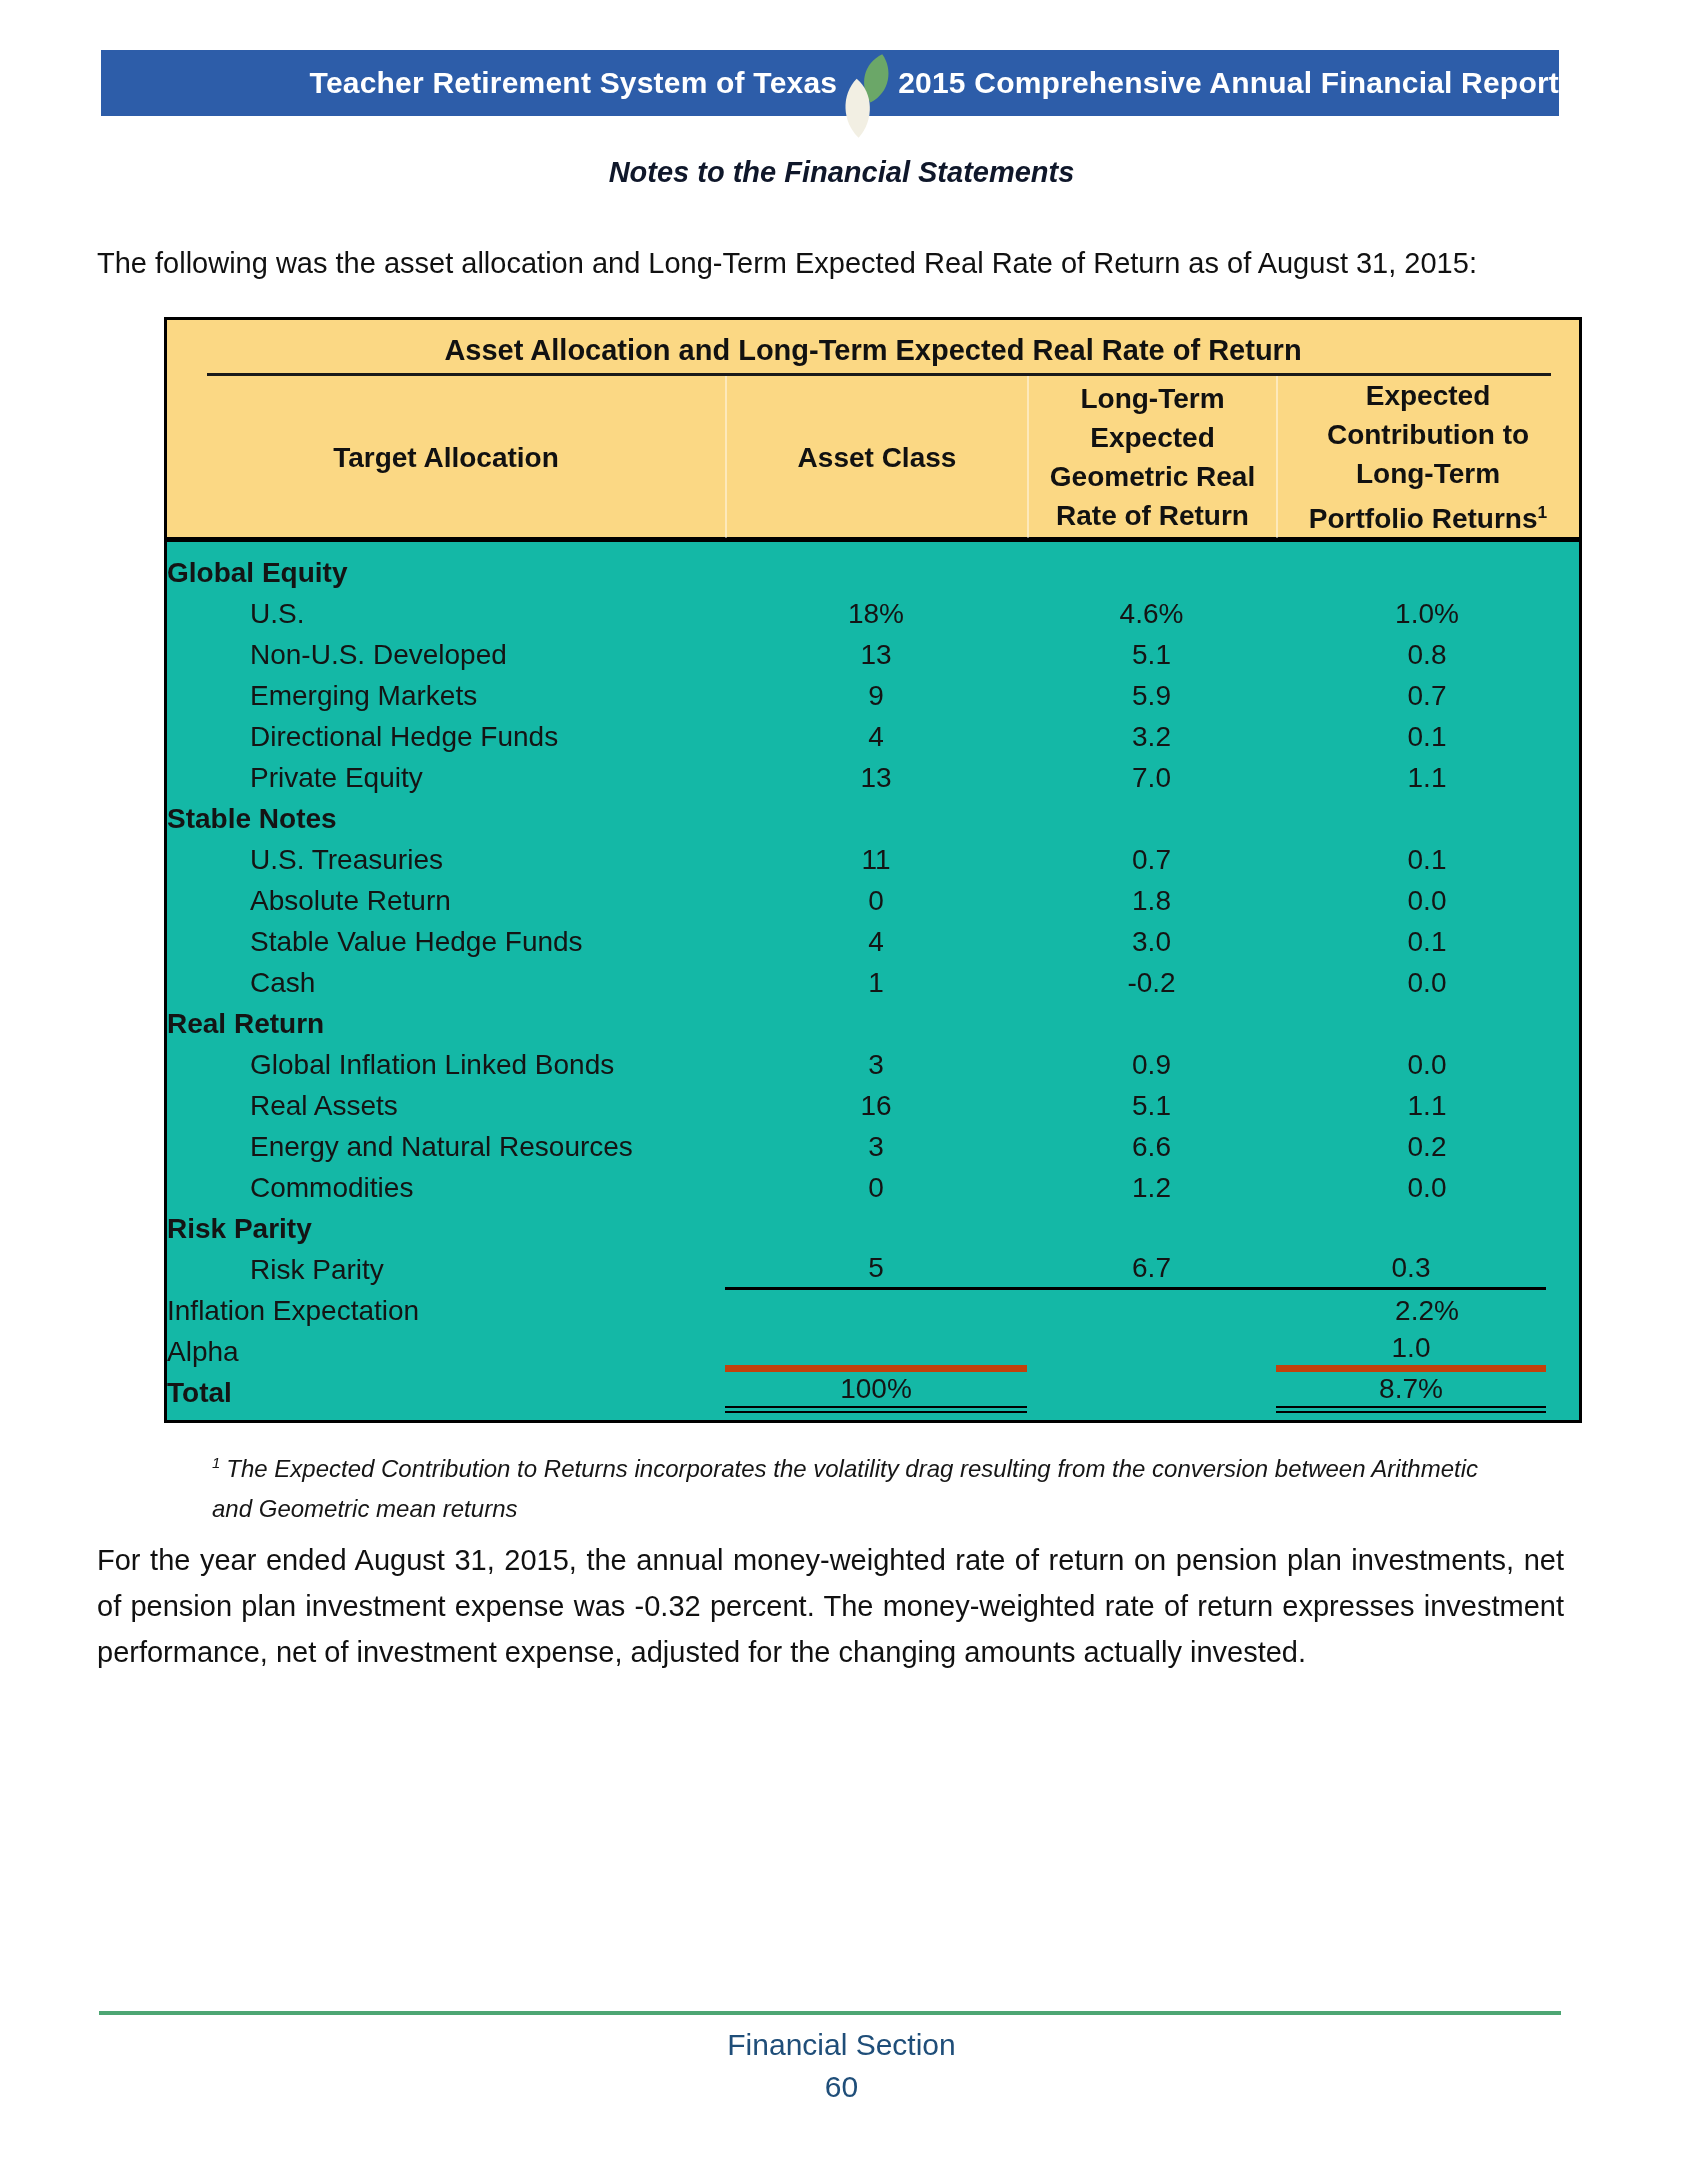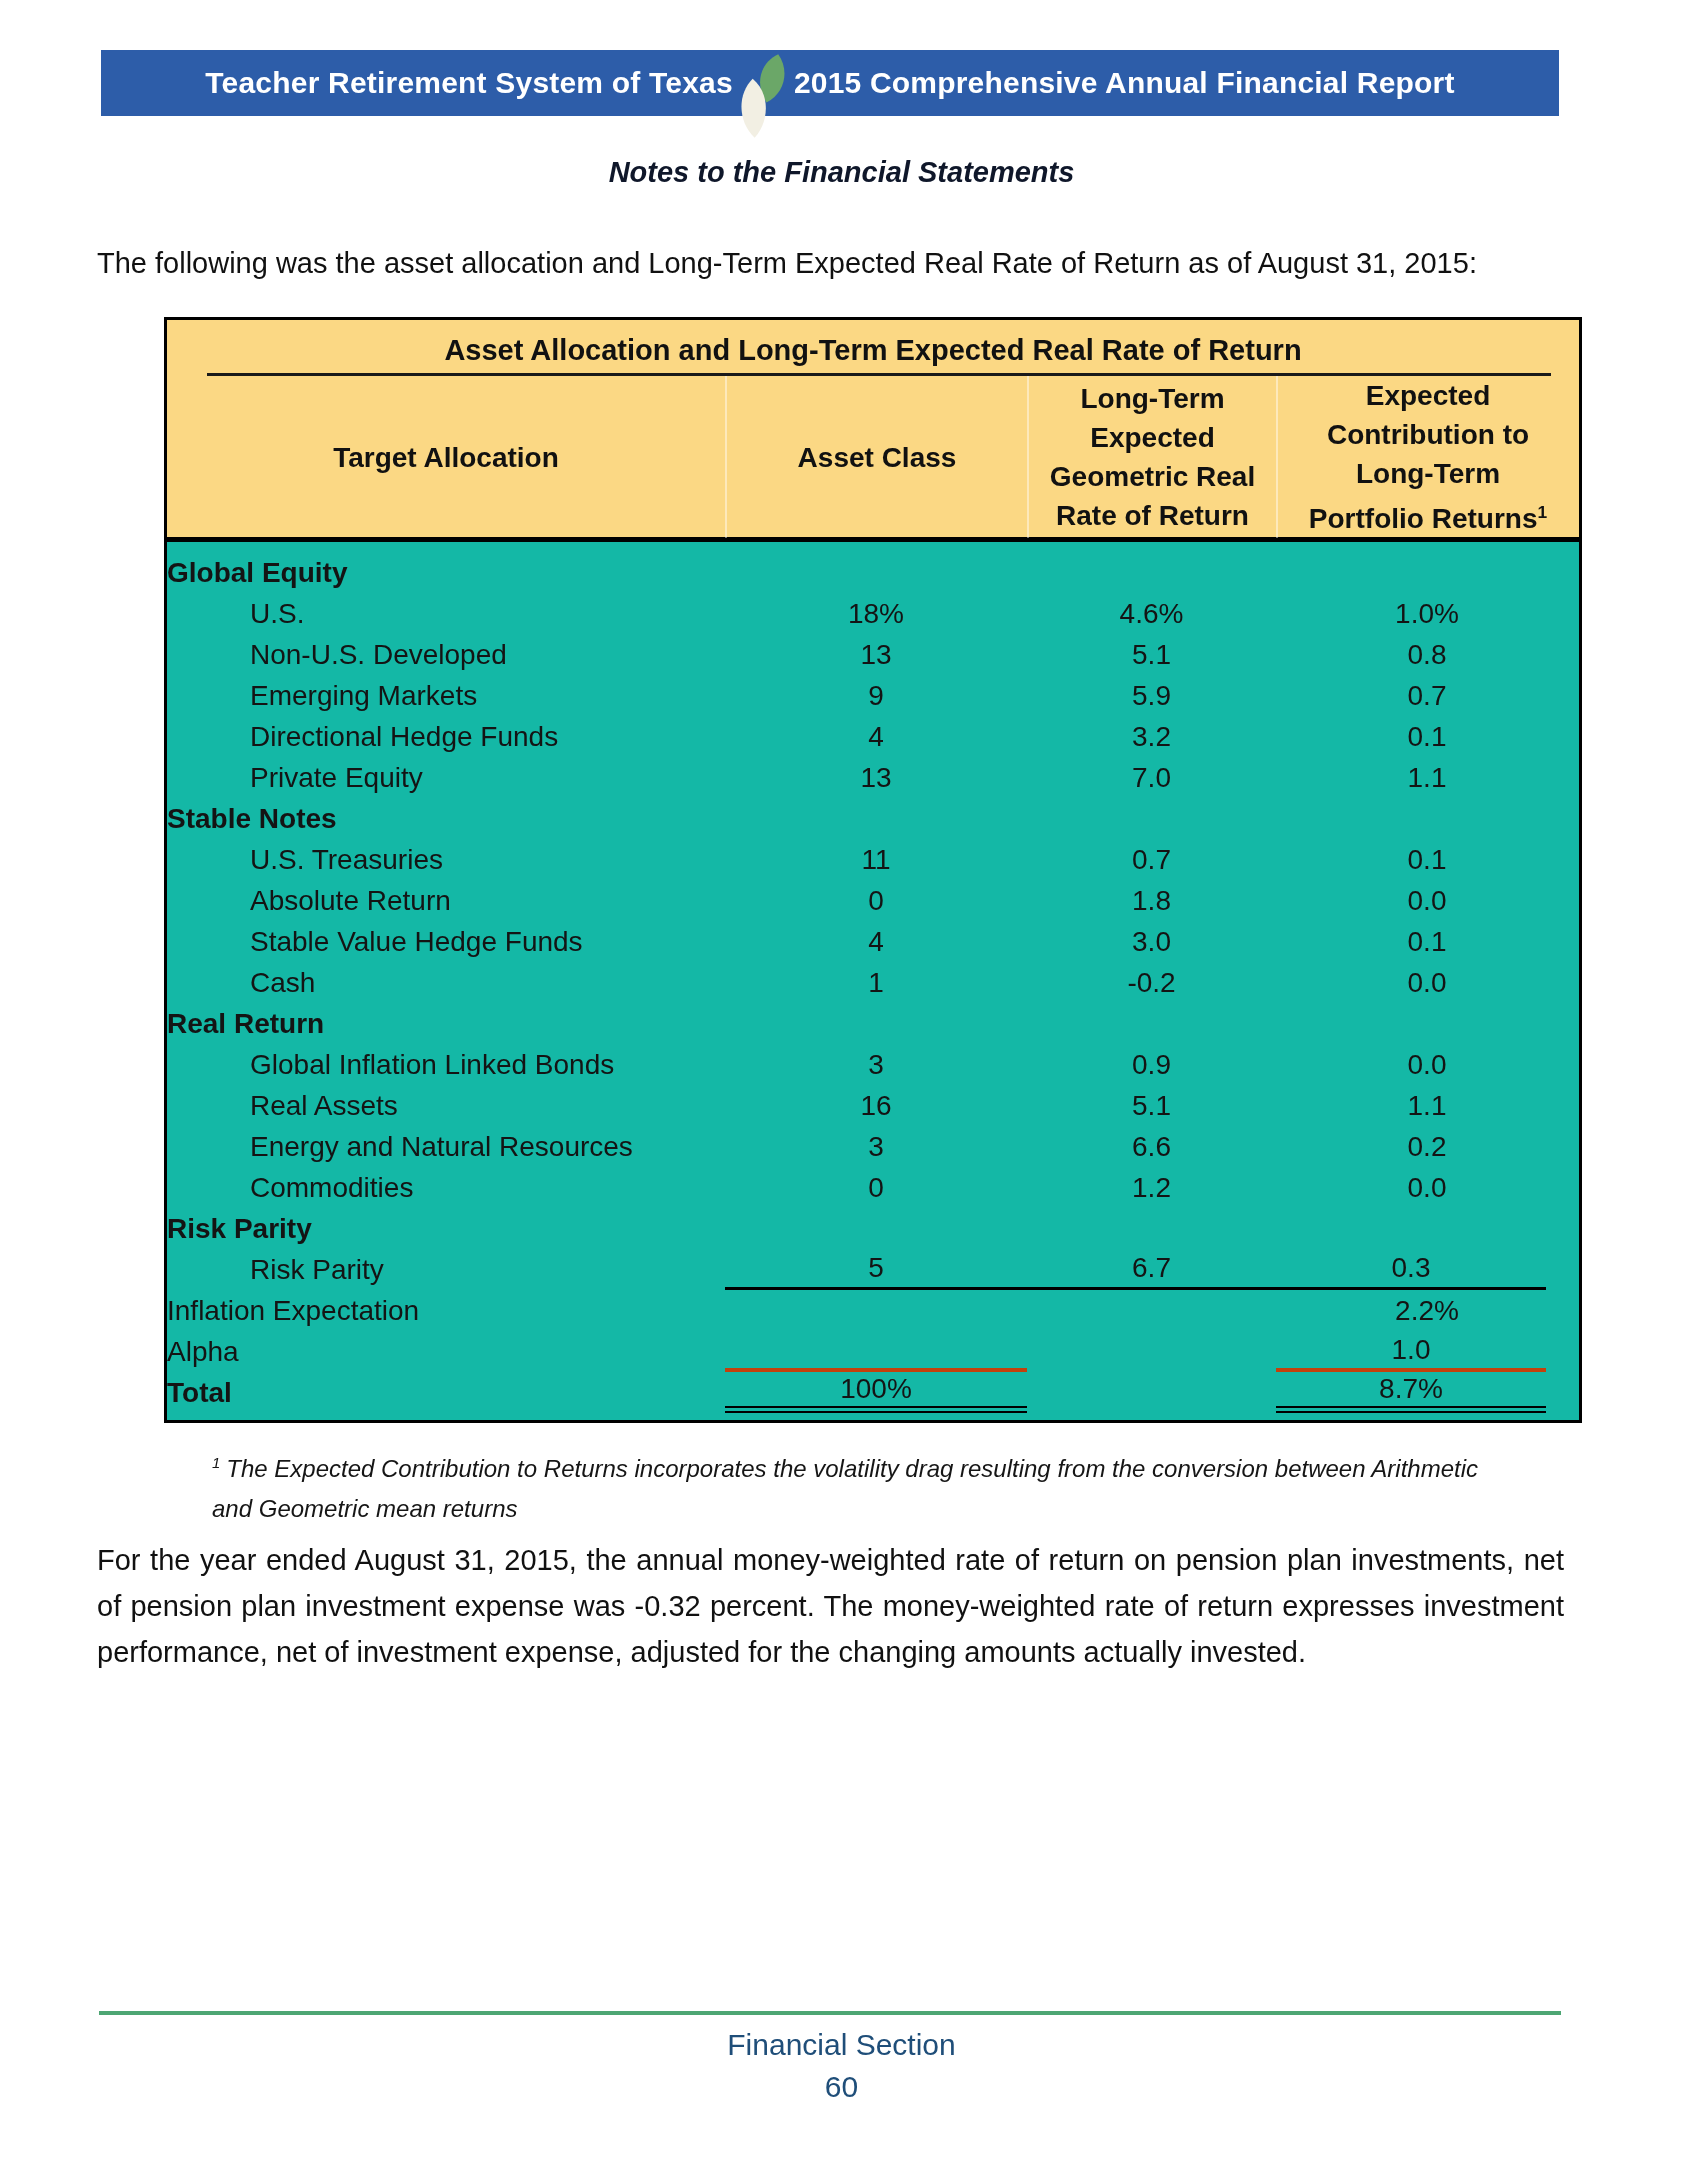--- a/index.html
+++ b/index.html
@@ -10,21 +10,21 @@
     position: relative;
     font-family: "Liberation Sans", sans-serif;
     color: #111111;
   }
 
   
   .banner {
     position: absolute; left: 101px; top: 50px;
     width: 1458px; height: 66px;
     background: var(--banner-bg, #2D5DA9);
-    display: flex; align-items: center; justify-content: center;
+    display: flex; align-items: center; justify-content: flex-end;
   }
   .banner .btitle {
     color: #ffffff; font-weight: bold; font-size: 30px;
     letter-spacing: 0.2px; white-space: nowrap;
   }
   .leaf-logo { position: relative; width: 61px; height: 87px; margin-top: 26px; flex: 0 0 auto; }
 
   
   .page-title {
     position: absolute; left: 0; top: 156px; width: 1683px;
@@ -80,21 +80,21 @@
   .cell {
     height: 100%; display: flex; align-items: center;
     font-size: 28px; color: #141414;
   }
   .c1 { }
   .item .c1 { padding-left: 83px; }
   .section .c1, .total .c1 { font-weight: bold; }
   .c2, .c3, .c4 { justify-content: center; }
 
   .rule-234 .c2, .rule-234 .c3, .rule-234 .c4 { border-bottom: 3px solid #000; }
-  .rule-24 .c2, .rule-24 .c4 { border-bottom: 4px solid #c2410c; }
+  .rule-24 .c2, .rule-24 .c4 { border-bottom: 7px solid #c2410c; }
   .dbl-24 .c2, .dbl-24 .c4 { border-bottom: 7px double #000; }
   .rule-234 .c4, .rule-24 .c4, .dbl-24 .c4 { margin-right: 32px; }
 
   
   .footnote {
     position: absolute; left: 212px; top: 1443px; width: 1267px;
     font-size: 24px; font-style: italic; line-height: 40px; color: #161616;
   }
   .footnote sup { margin-right: 6px; }
   .body-paragraph {

